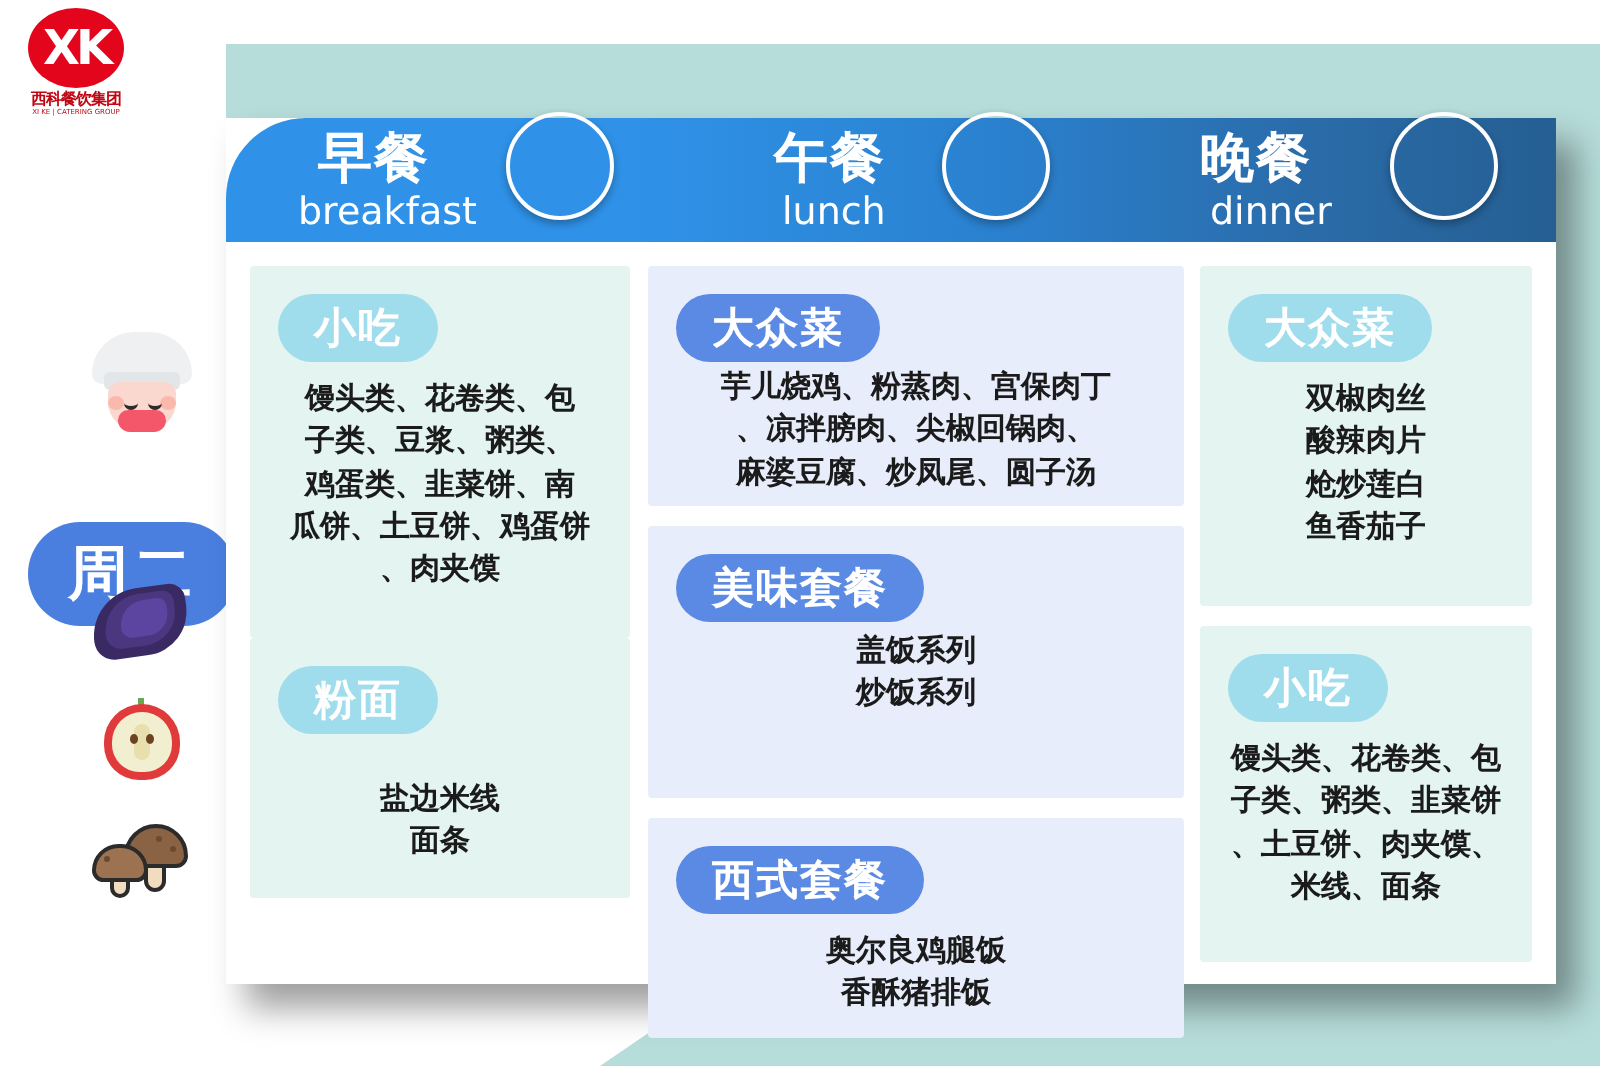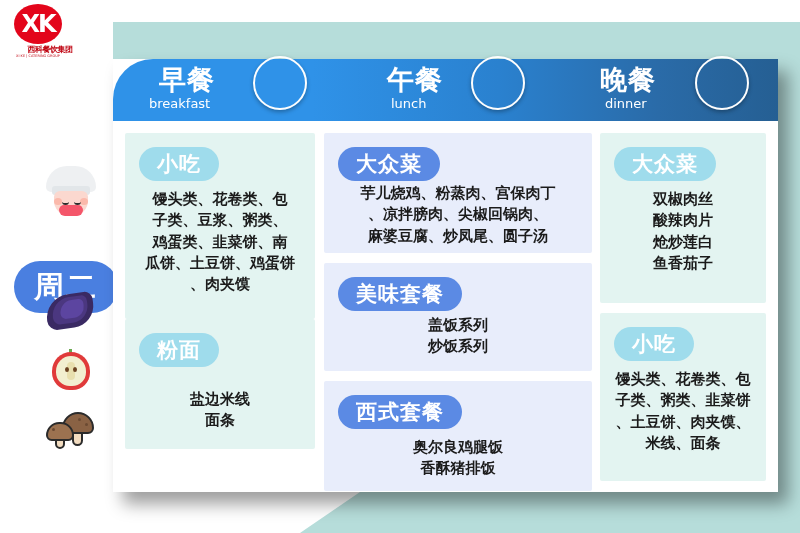--- a/index.html
+++ b/index.html
@@ -32,21 +32,21 @@
   #logo-mark{
     position:absolute;left:6px;top:0;width:48px;height:40px;
     border-radius:50%;background:#e3051b;
     display:flex;align-items:center;justify-content:center;
   }
   #logo-mark span{
     color:#fff;font-weight:bold;font-size:24px;line-height:1;
     font-family:"DejaVu Sans",sans-serif;letter-spacing:-2px;
   }
   #logo-cn{
-    position:absolute;left:12px;top:40px;width:60px;text-align:center;
+    position:absolute;left:0;top:40px;width:60px;text-align:center;
     font-size:8px;color:#c00714;font-weight:bold;letter-spacing:-0.5px;
     white-space:nowrap;overflow:hidden;
   }
   #logo-en{
     position:absolute;left:0;top:50px;width:60px;text-align:center;
     font-size:3.5px;color:#c00714;letter-spacing:0px;
     white-space:nowrap;overflow:hidden;
   }
 
   
@@ -122,21 +122,21 @@
     position:absolute;left:0;top:0;width:665px;height:62px;
     background:linear-gradient(90deg,#2f92e8 0%,#2f92e8 30%,#2a81cf 58%,#2a6ba8 82%,#255f93 100%);
     border-radius:40px 0 0 0;
   }
   .meal-head{position:absolute;top:0;height:62px;}
   .meal-cn{
     position:absolute;color:#ffffff;font-size:27px;font-weight:bold;
     letter-spacing:1px;line-height:1;white-space:nowrap;
   }
   .meal-en{
-    position:absolute;color:#ffffff;font-size:13px;line-height:1;
+    position:absolute;color:#ffffff;font-size:19px;line-height:1;
     font-family:"DejaVu Sans","Liberation Sans",sans-serif;white-space:nowrap;
   }
   .meal-photo{
     position:absolute;width:54px;height:54px;border-radius:50%;
     border:2px solid #fdfdfd;box-sizing:border-box;overflow:hidden;
     box-shadow:0 2px 4px rgba(0,0,0,0.3);
   }
 
   
   #head-breakfast .meal-cn{left:46px;top:7px;}
@@ -202,21 +202,21 @@
   .items .ln{display:block;}
 
   
   #p-bf-snack{height:186px;}
   #p-bf-snack .body{position:absolute;left:0;top:56px;width:100%;}
   #p-bf-noodle{height:130px;}
   #p-bf-noodle .body{position:absolute;left:0;top:70px;width:100%;}
 
   #p-ln-pop{height:120px;}
   #p-ln-pop .body{position:absolute;left:0;top:50px;width:100%;}
-  #p-ln-set{margin-top:10px;height:108px;}
+  #p-ln-set{margin-top:10px;height:136px;}
   #p-ln-set .body{position:absolute;left:0;top:52px;width:100%;}
   #p-ln-west{margin-top:10px;height:110px;}
   #p-ln-west .body{position:absolute;left:0;top:56px;width:100%;}
 
   #p-dn-pop{height:170px;}
   #p-dn-pop .body{position:absolute;left:0;top:56px;width:100%;}
   #p-dn-snack{margin-top:10px;height:168px;}
   #p-dn-snack .body{position:absolute;left:0;top:56px;width:100%;}
 </style>
 </head>

